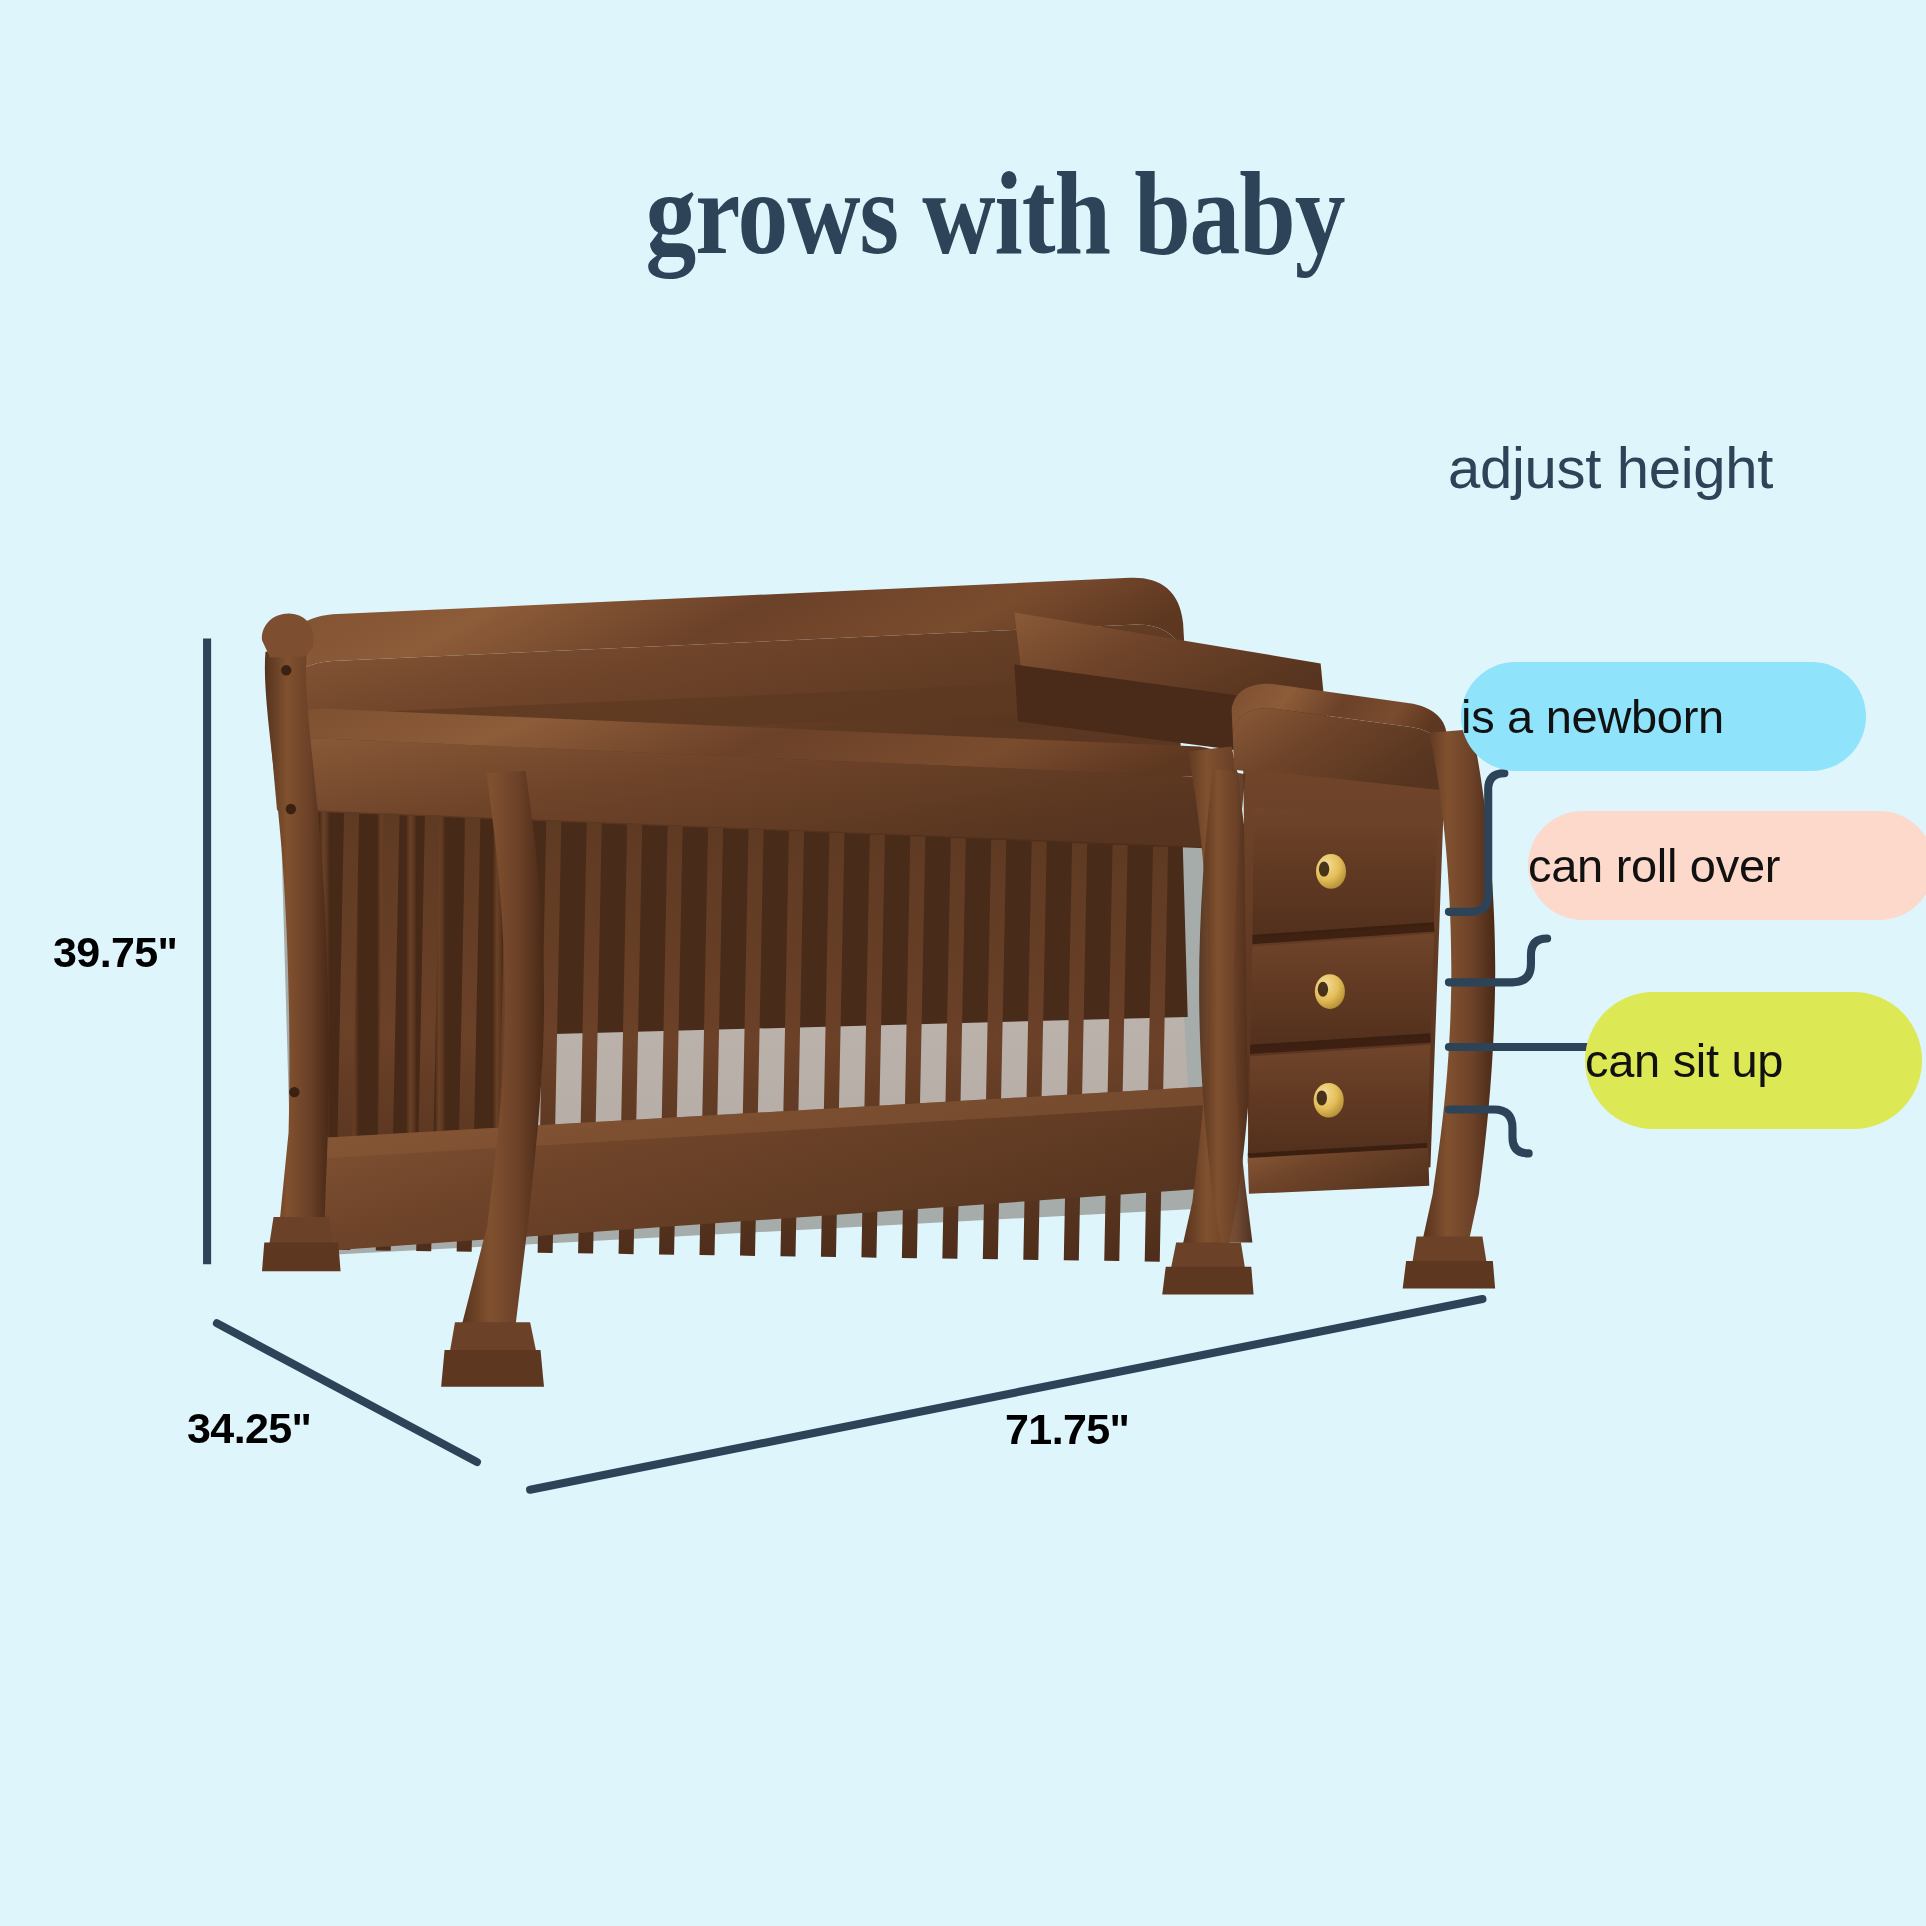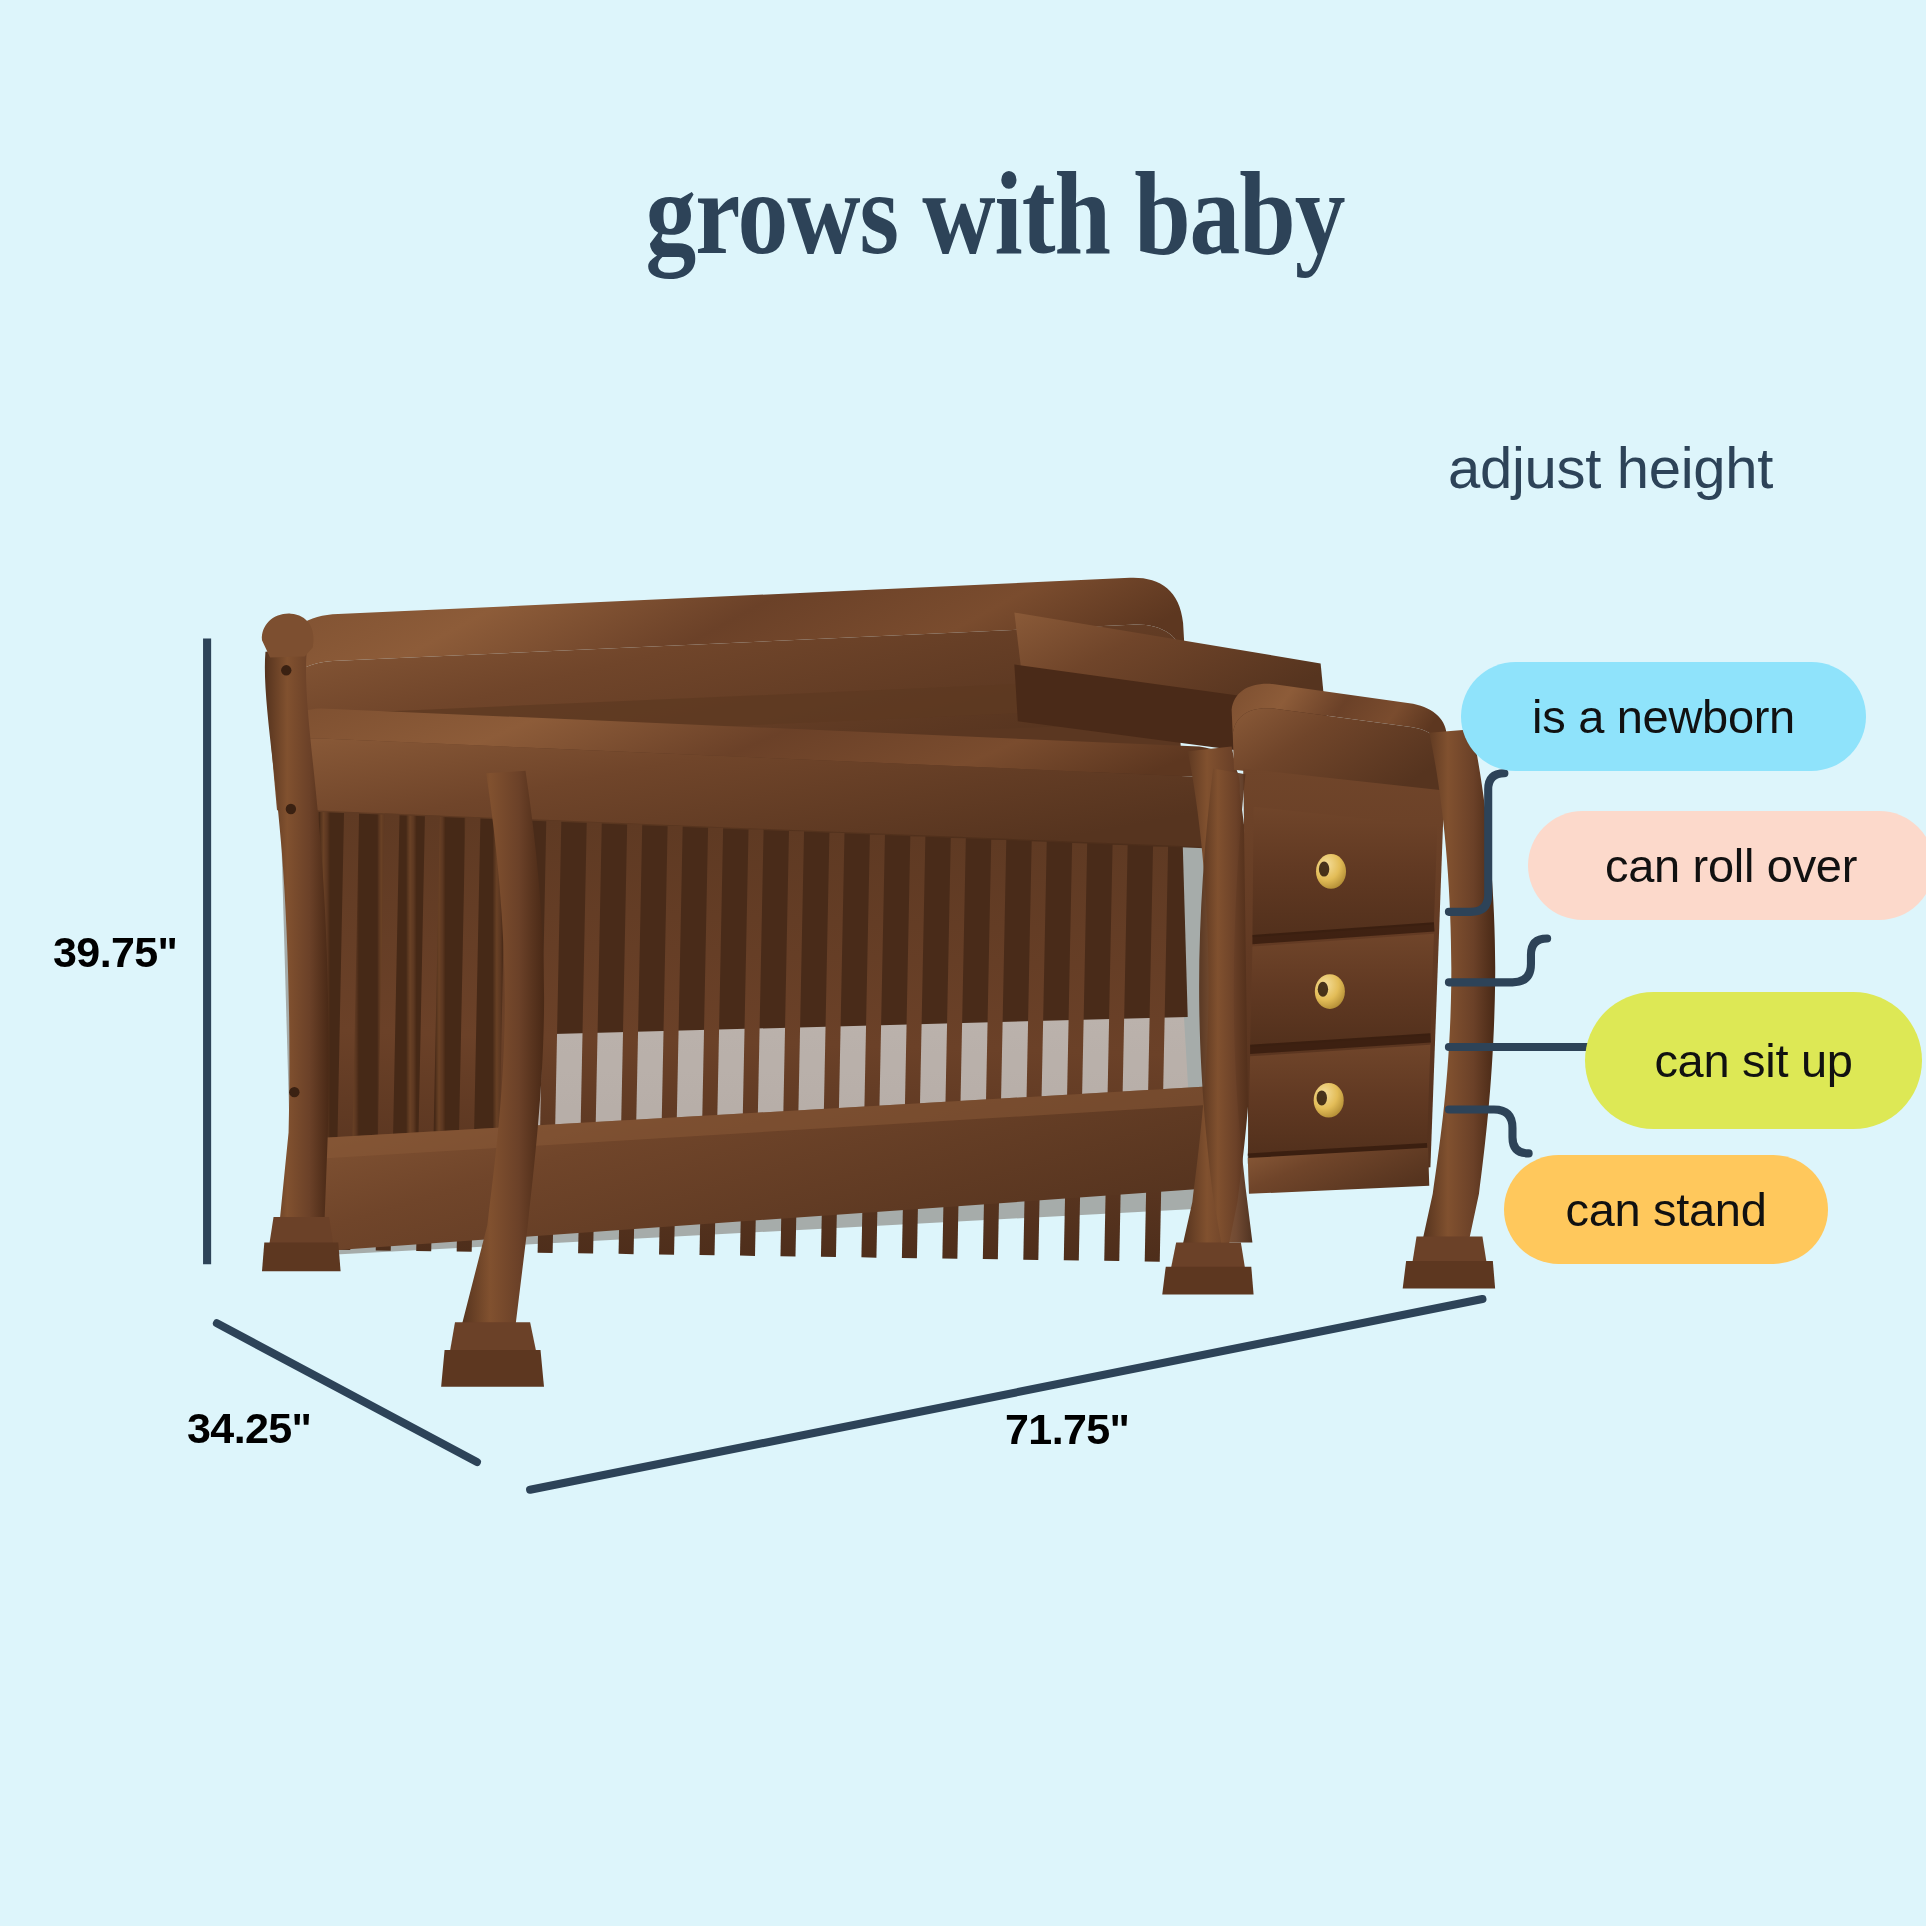--- a/index.html
+++ b/index.html
@@ -51,21 +51,21 @@
     letter-spacing:-0.6px;
     white-space:nowrap;
   }
   .dim-h{ left:21px;  top:928px; }
   .dim-d{ left:155px; top:1404px; }
   .dim-w{ left:973px;top:1405px; }
 
   
   .pill{
     position:absolute;
-    display:flex;align-items:center;justify-content:center;
+    display:flex;align-items:center;
     border-radius:577px;
     color:#111;
     font-size:47px;
     font-weight:400;
     letter-spacing:-0.3px;
     white-space:nowrap;
     box-sizing:border-box;
   }
   #pill-0{ left:1429px; top:662px; width:405px; height:109px; }
   #pill-1{ left:1496px; top:811px; width:406px; height:109px; }
@@ -361,18 +361,15 @@
 
   <div class="pill" id="pill-0" style="background: rgb(143, 227, 251);">
     <span>is a newborn</span>
   </div>
   <div class="pill" id="pill-1" style="background: rgb(252, 217, 203);">
     <span>can roll over</span>
   </div>
   <div class="pill" id="pill-2" style="background: rgb(221, 232, 85);">
     <span>can sit up</span>
   </div>
-  <div class="pill" id="pill-3" style="background: rgb(255, 200, 92);">
-    <span>can stand</span>
-  </div>
 
 </div>
 
 
 </body></html>

